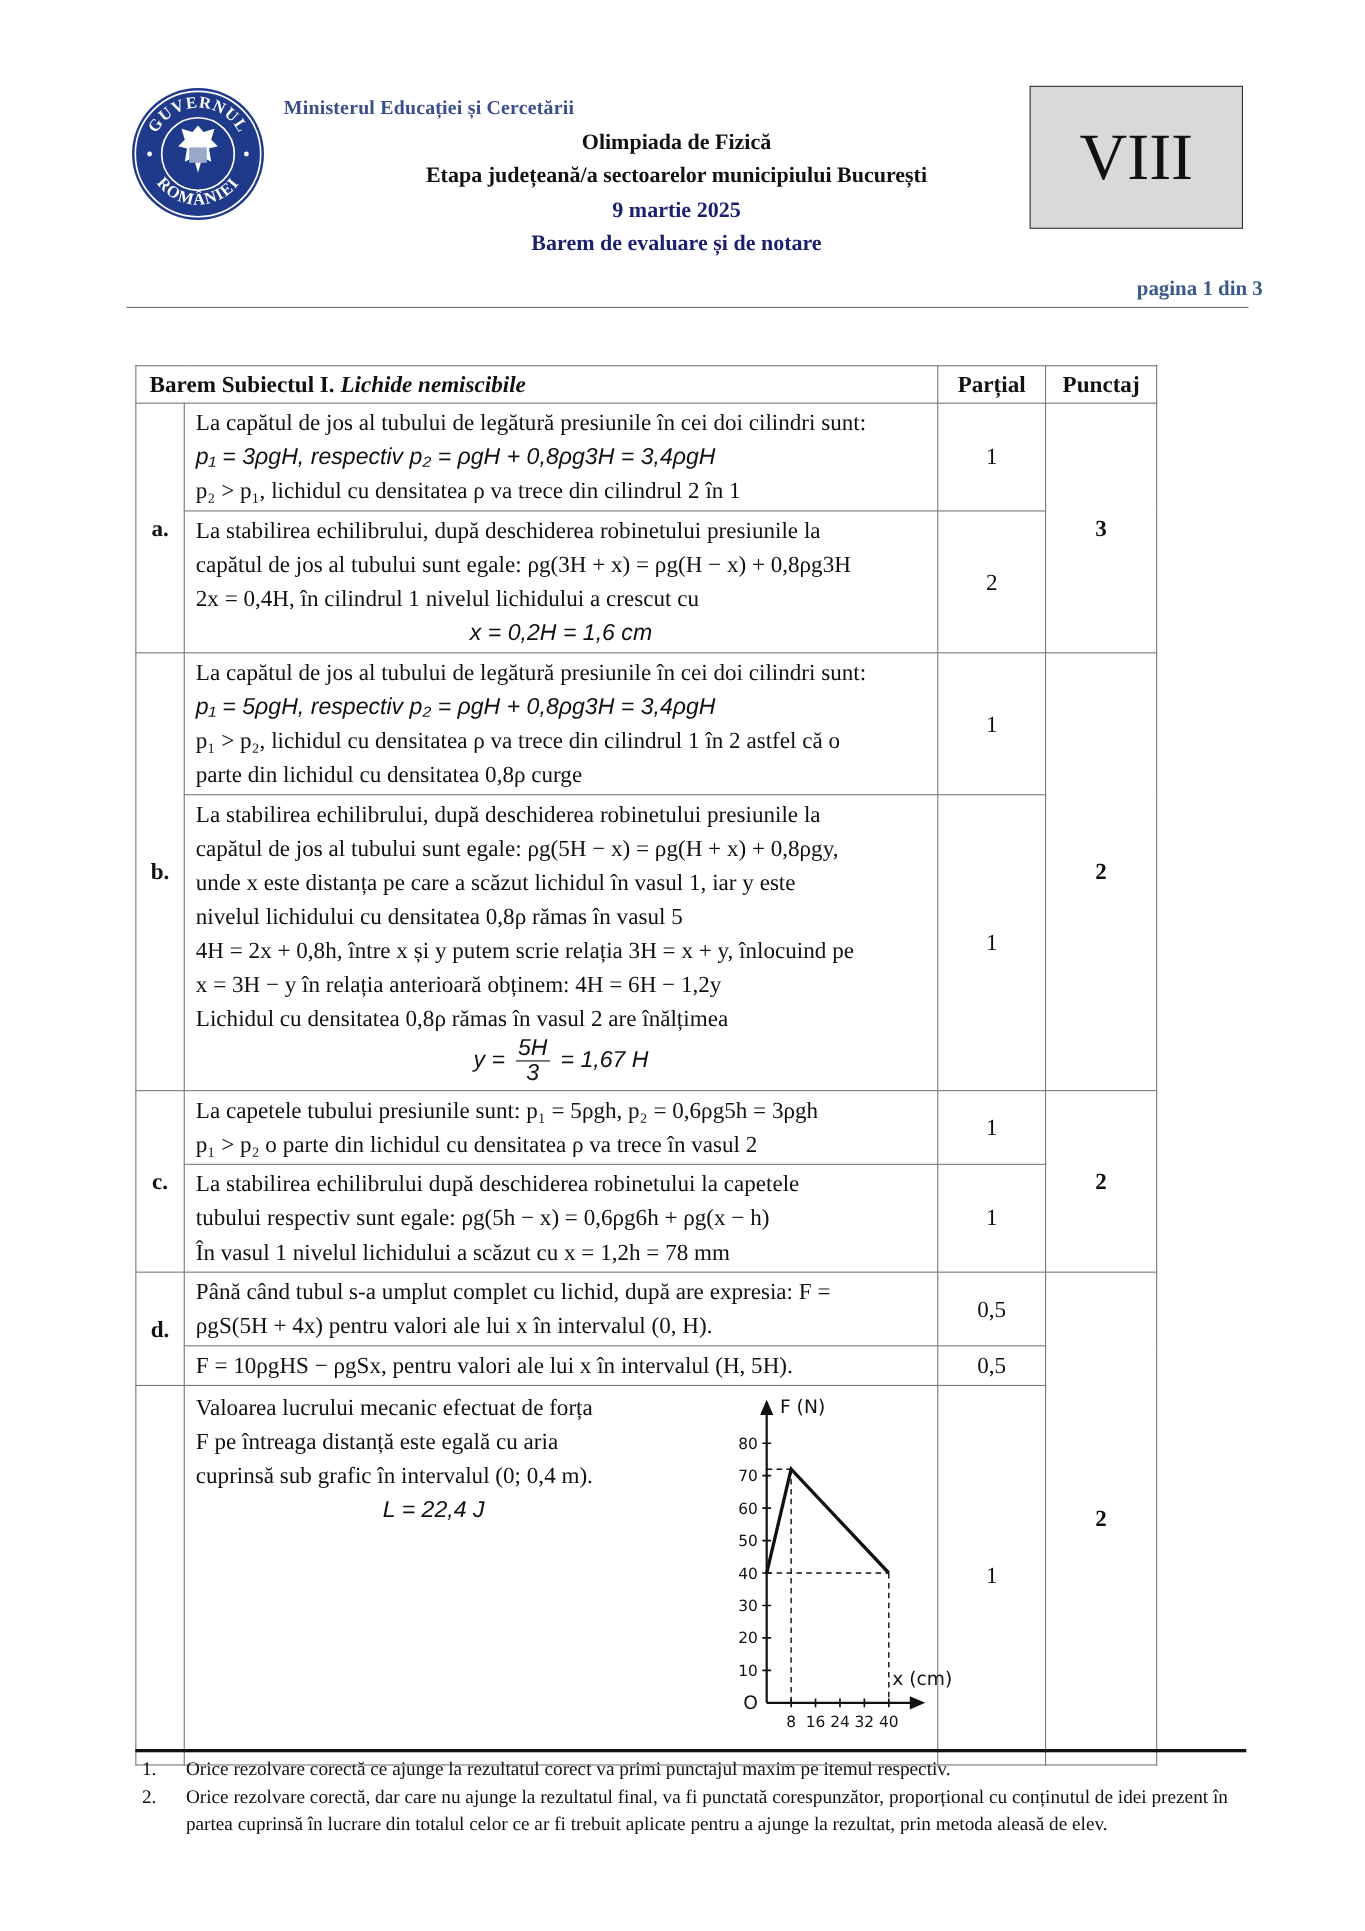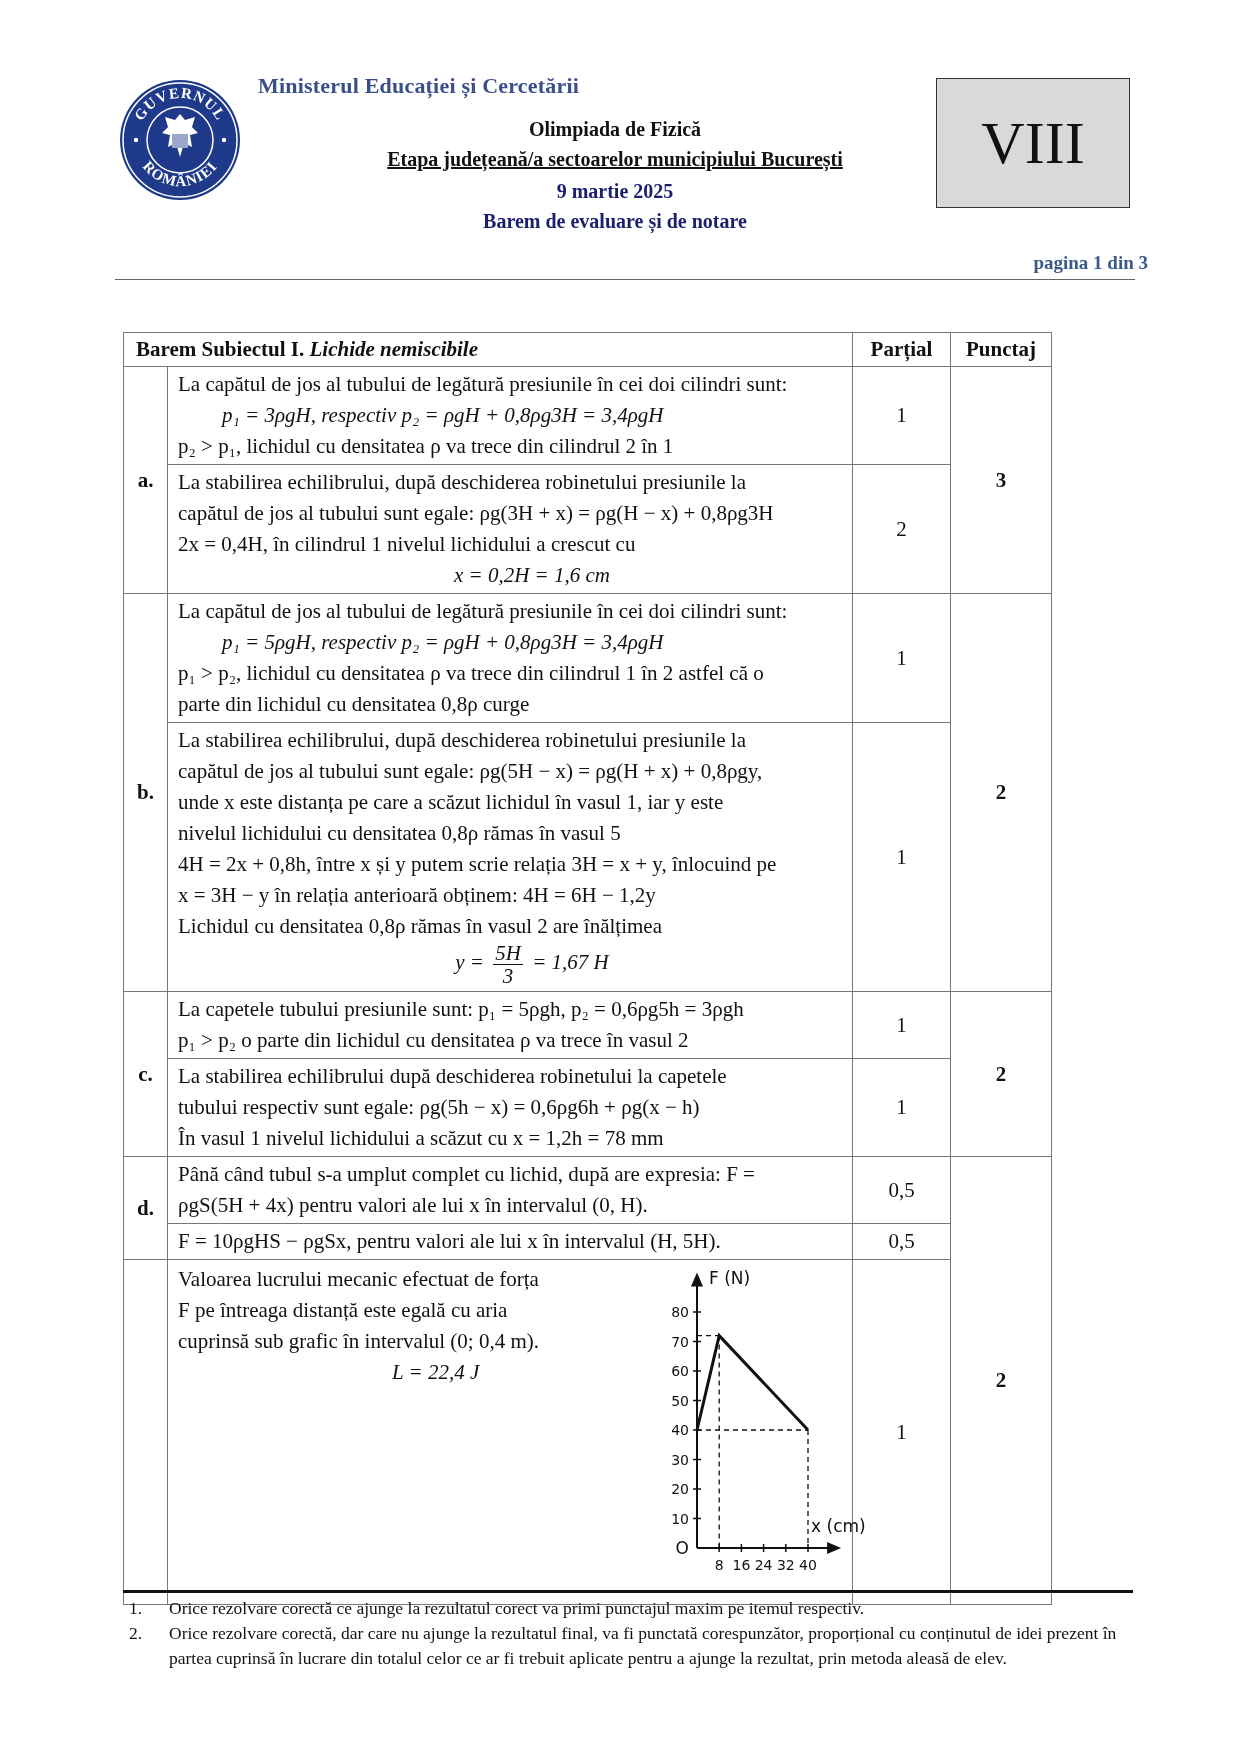--- a/index.html
+++ b/index.html
@@ -1,39 +1,39 @@
 <!DOCTYPE html>
 <html><head>
 <meta charset="utf-8">
 <style>
   html, body { margin: 0; padding: 0; background: #ffffff; }
   body { width: 1241px; height: 1755px; position: relative; font-family: "Liberation Serif", "DejaVu Serif", serif; color: #111; overflow: hidden; }
   .logo { position: absolute; left: 118px; top: 78px; width: 124px; height: 124px; }
-  .ministry { position: absolute; left: 258px; top: 73px; font-size: 22px; font-weight: bold; color: #3a4f8a; letter-spacing: 0.2px; }
+  .ministry { position: absolute; left: 258px; top: 88px; font-size: 18px; font-weight: bold; color: #3a4f8a; letter-spacing: 0.2px; }
   .hdr-center { position: absolute; left: 330px; width: 570px; text-align: center; font-weight: bold; font-size: 20px; }
   .h-olymp { top: 118px; color: #111; }
-  .h-etapa { top: 148px; color: #111; text-decoration: underline; }
+  .h-etapa { top: 148px; color: #111; }
   .h-date { top: 180px; color: #1a1f6e; }
   .h-barem { top: 210px; color: #1a1f6e; }
   .grade-box { position: absolute; left: 936px; top: 78px; width: 194px; height: 130px; background: #d9d9d9; border: 1.5px solid #333; box-sizing: border-box; display: flex; align-items: center; justify-content: center; font-size: 60px; color: #111; font-family: "Liberation Serif", serif; }
   .page-info { position: absolute; right: 93px; top: 252px; font-size: 19px; font-weight: bold; color: #3a5a8a; }
   .hdr-rule { position: absolute; left: 115px; top: 279px; width: 1020px; height: 0; border-top: 1.5px solid #666; }
 
   table.barem { position: absolute; left: 123px; top: 332px; width: 929px; border-collapse: collapse; font-size: 21px; }
   table.barem td { border: 1.5px solid #777; vertical-align: middle; padding: 0; }
   .c-lbl { width: 43px; text-align: center; font-weight: bold; }
   .c-text { padding: 2px 10px !important; line-height: 31px; }
   .c-part { width: 97px; text-align: center; }
   .c-punct { width: 100px; text-align: center; font-weight: bold; }
   .th-row td { height: 33px; font-weight: bold; }
   .th-title { padding-left: 12px !important; }
   .th-title i { font-weight: bold; }
   .line { display: block; white-space: nowrap; }
   .center { text-align: center; }
-  .m { font-style: italic; font-family: Liberation Serif, serif; margin-left: 44px; }
+  .m { font-style: italic; font-family: Liberation Sans, sans-serif; }
   .frac { display: inline-block; vertical-align: middle; text-align: center; line-height: 22px; margin: 0 4px; }
   .frac .num { display: block; border-bottom: 1.5px solid #111; padding: 0 2px; text-align: center; }
   .frac .den { display: block; }
   .chart-cell { position: relative; height: 340px; vertical-align: top !important; }
   .chart-text { position: absolute; left: 10px; top: 4px; width: 460px; line-height: 31px; }
   svg.chart { position: absolute; left: 487px; top: 8px; }
   .foot-rule { position: absolute; left: 123px; top: 1590px; width: 1010px; height: 0; border-top: 3px solid #111; }
   .notes { position: absolute; left: 123px; top: 1596px; width: 1010px; font-size: 17.5px; line-height: 25px; }
   .note { display: flex; }
   .note-num { width: 40px; padding-left: 6px; }

